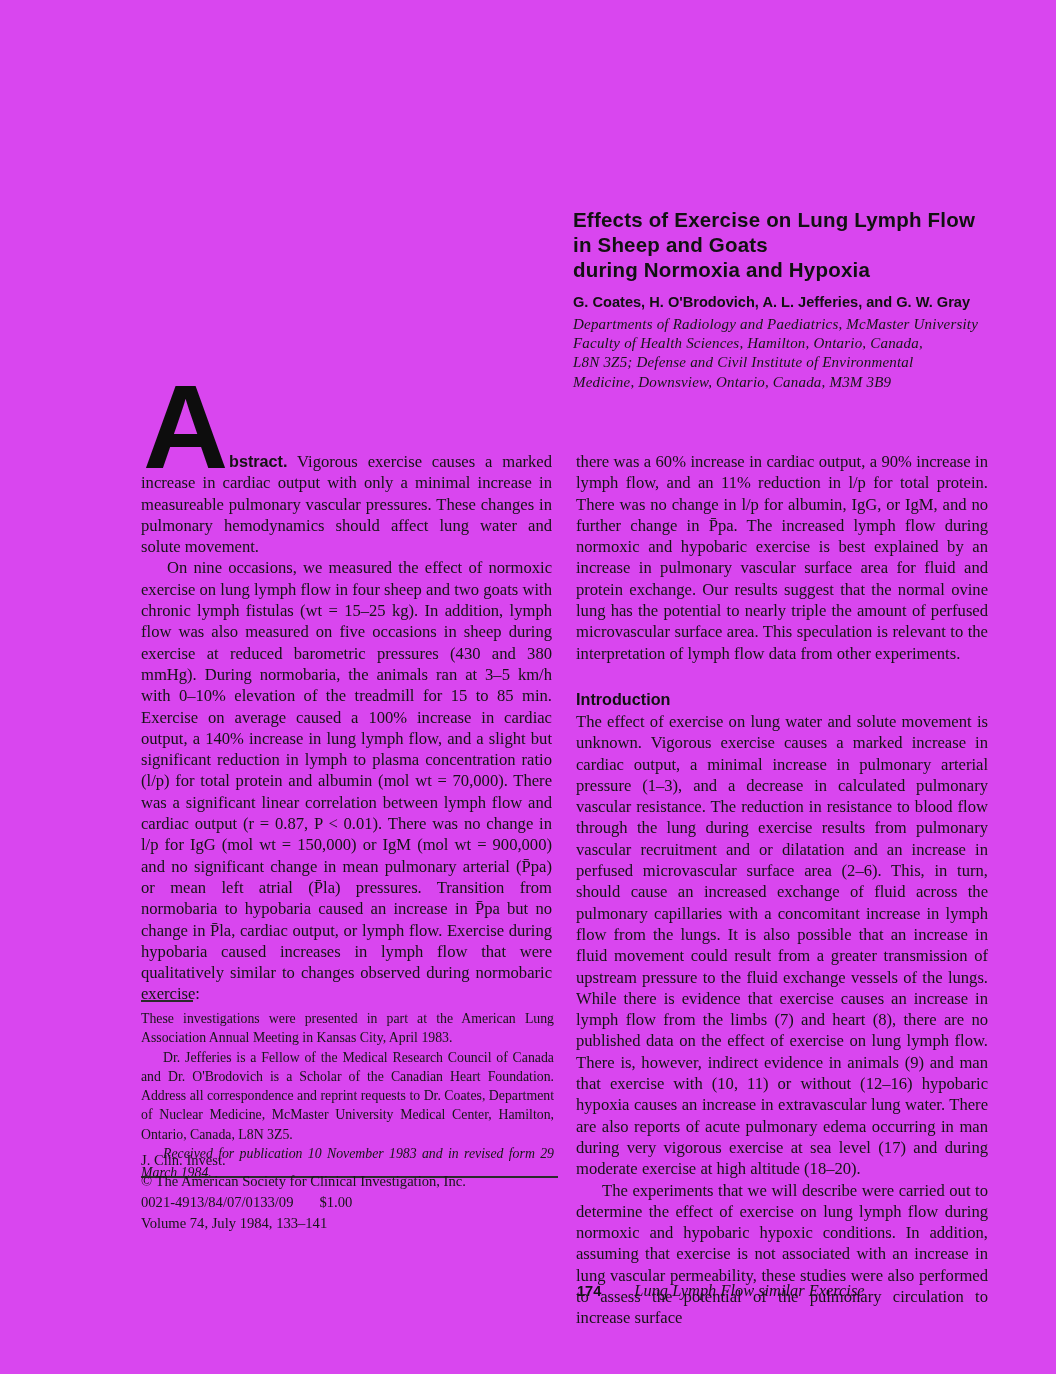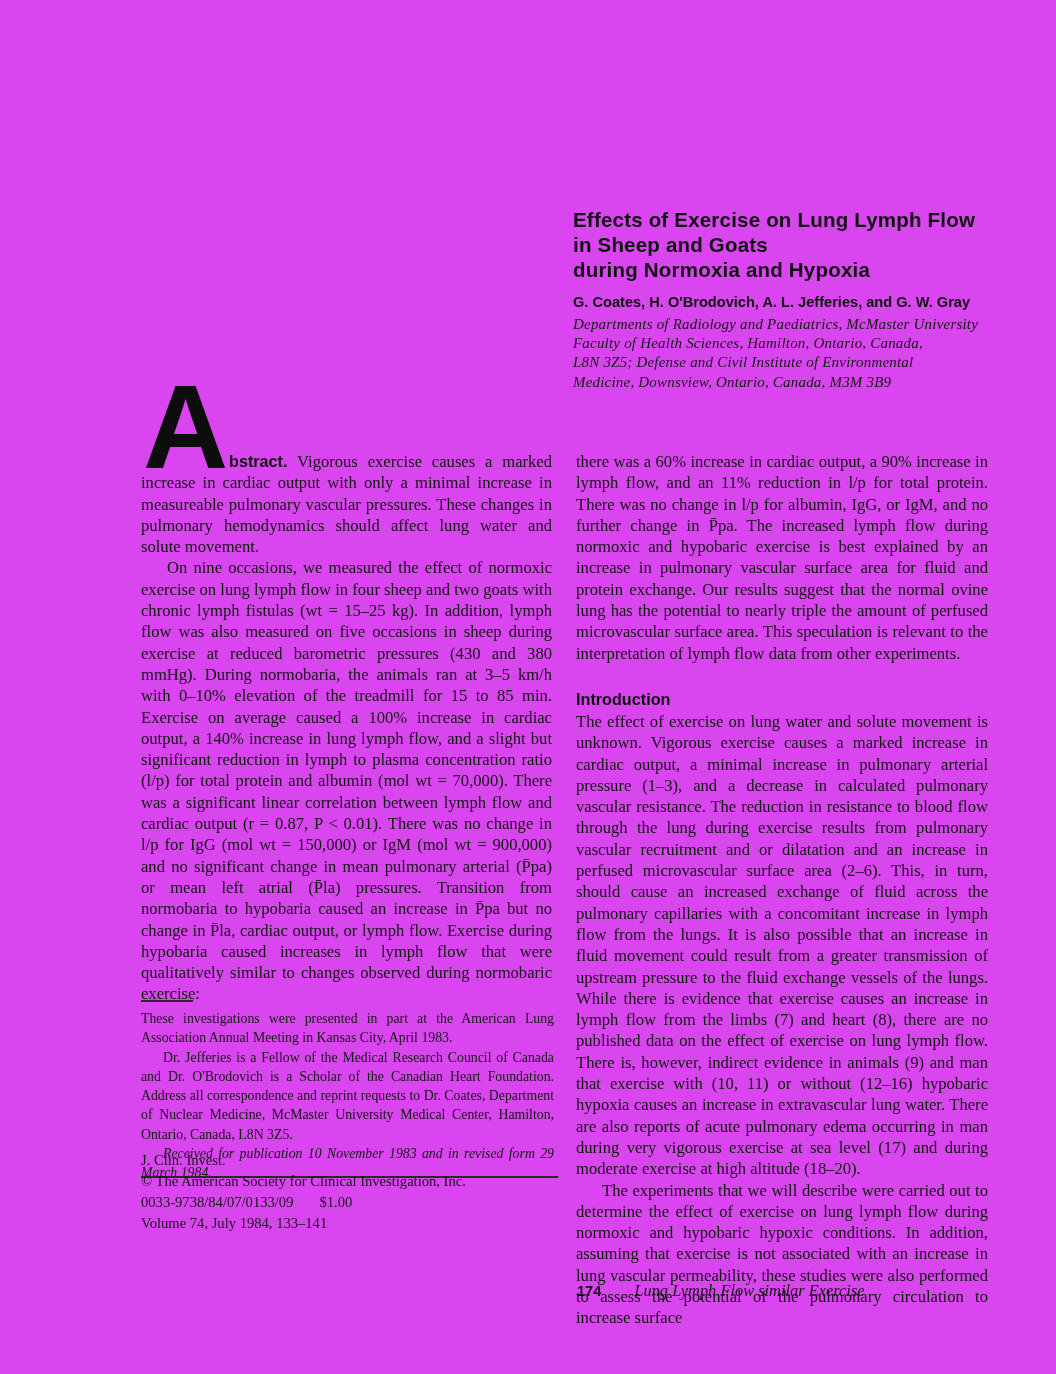--- a/index.html
+++ b/index.html
@@ -102,21 +102,21 @@
     <p class="footnote-para">These investigations were presented in part at the American Lung Association Annual Meeting in Kansas City, April 1983.</p>
     <p class="footnote-para indent">Dr. Jefferies is a Fellow of the Medical Research Council of Canada and Dr. O'Brodovich is a Scholar of the Canadian Heart Foundation. Address all correspondence and reprint requests to Dr. Coates, Department of Nuclear Medicine, McMaster University Medical Center, Hamilton, Ontario, Canada, L8N 3Z5.</p>
     <p class="footnote-para indent received">Received for publication 10 November 1983 and in revised form 29 March 1984.</p>
   </div>
 
   <hr class="long-rule">
 
   <div class="imprint">
     <p class="imprint-line">J. Clin. Invest.</p>
     <p class="imprint-line">© The American Society for Clinical Investigation, Inc.</p>
-    <p class="imprint-line"><span>0033-9738/84/07/0133/09</span><span class="imprint-price">$1.00</span></p>
+    <p class="imprint-line"><span>0021-4913/84/07/0133/09</span><span class="imprint-price">$1.00</span></p>
     <p class="imprint-line">Volume 74, July 1984, 133–141</p>
   </div>
 
   <div class="col col-right">
     <p class="para">there was a 60% increase in cardiac output, a 90% increase in lymph flow, and an 11% reduction in l/p for total protein. There was no change in l/p for albumin, IgG, or IgM, and no further change in P̄pa. The increased lymph flow during normoxic and hypobaric exercise is best explained by an increase in pulmonary vascular surface area for fluid and protein exchange. Our results suggest that the normal ovine lung has the potential to nearly triple the amount of perfused microvascular surface area. This speculation is relevant to the interpretation of lymph flow data from other experiments.</p>
     <h2 class="section-heading">Introduction</h2>
     <p class="para">The effect of exercise on lung water and solute movement is unknown. Vigorous exercise causes a marked increase in cardiac output, a minimal increase in pulmonary arterial pressure (1–3), and a decrease in calculated pulmonary vascular resistance. The reduction in resistance to blood flow through the lung during exercise results from pulmonary vascular recruitment and or dilatation and an increase in perfused microvascular surface area (2–6). This, in turn, should cause an increased exchange of fluid across the pulmonary capillaries with a concomitant increase in lymph flow from the lungs. It is also possible that an increase in fluid movement could result from a greater transmission of upstream pressure to the fluid exchange vessels of the lungs. While there is evidence that exercise causes an increase in lymph flow from the limbs (7) and heart (8), there are no published data on the effect of exercise on lung lymph flow. There is, however, indirect evidence in animals (9) and man that exercise with (10, 11) or without (12–16) hypobaric hypoxia causes an increase in extravascular lung water. There are also reports of acute pulmonary edema occurring in man during very vigorous exercise at sea level (17) and during moderate exercise at high altitude (18–20).</p>
     <p class="para para-indent">The experiments that we will describe were carried out to determine the effect of exercise on lung lymph flow during normoxic and hypobaric hypoxic conditions. In addition, assuming that exercise is not associated with an increase in lung vascular permeability, these studies were also performed to assess the potential of the pulmonary circulation to increase surface</p>
   </div>
 

